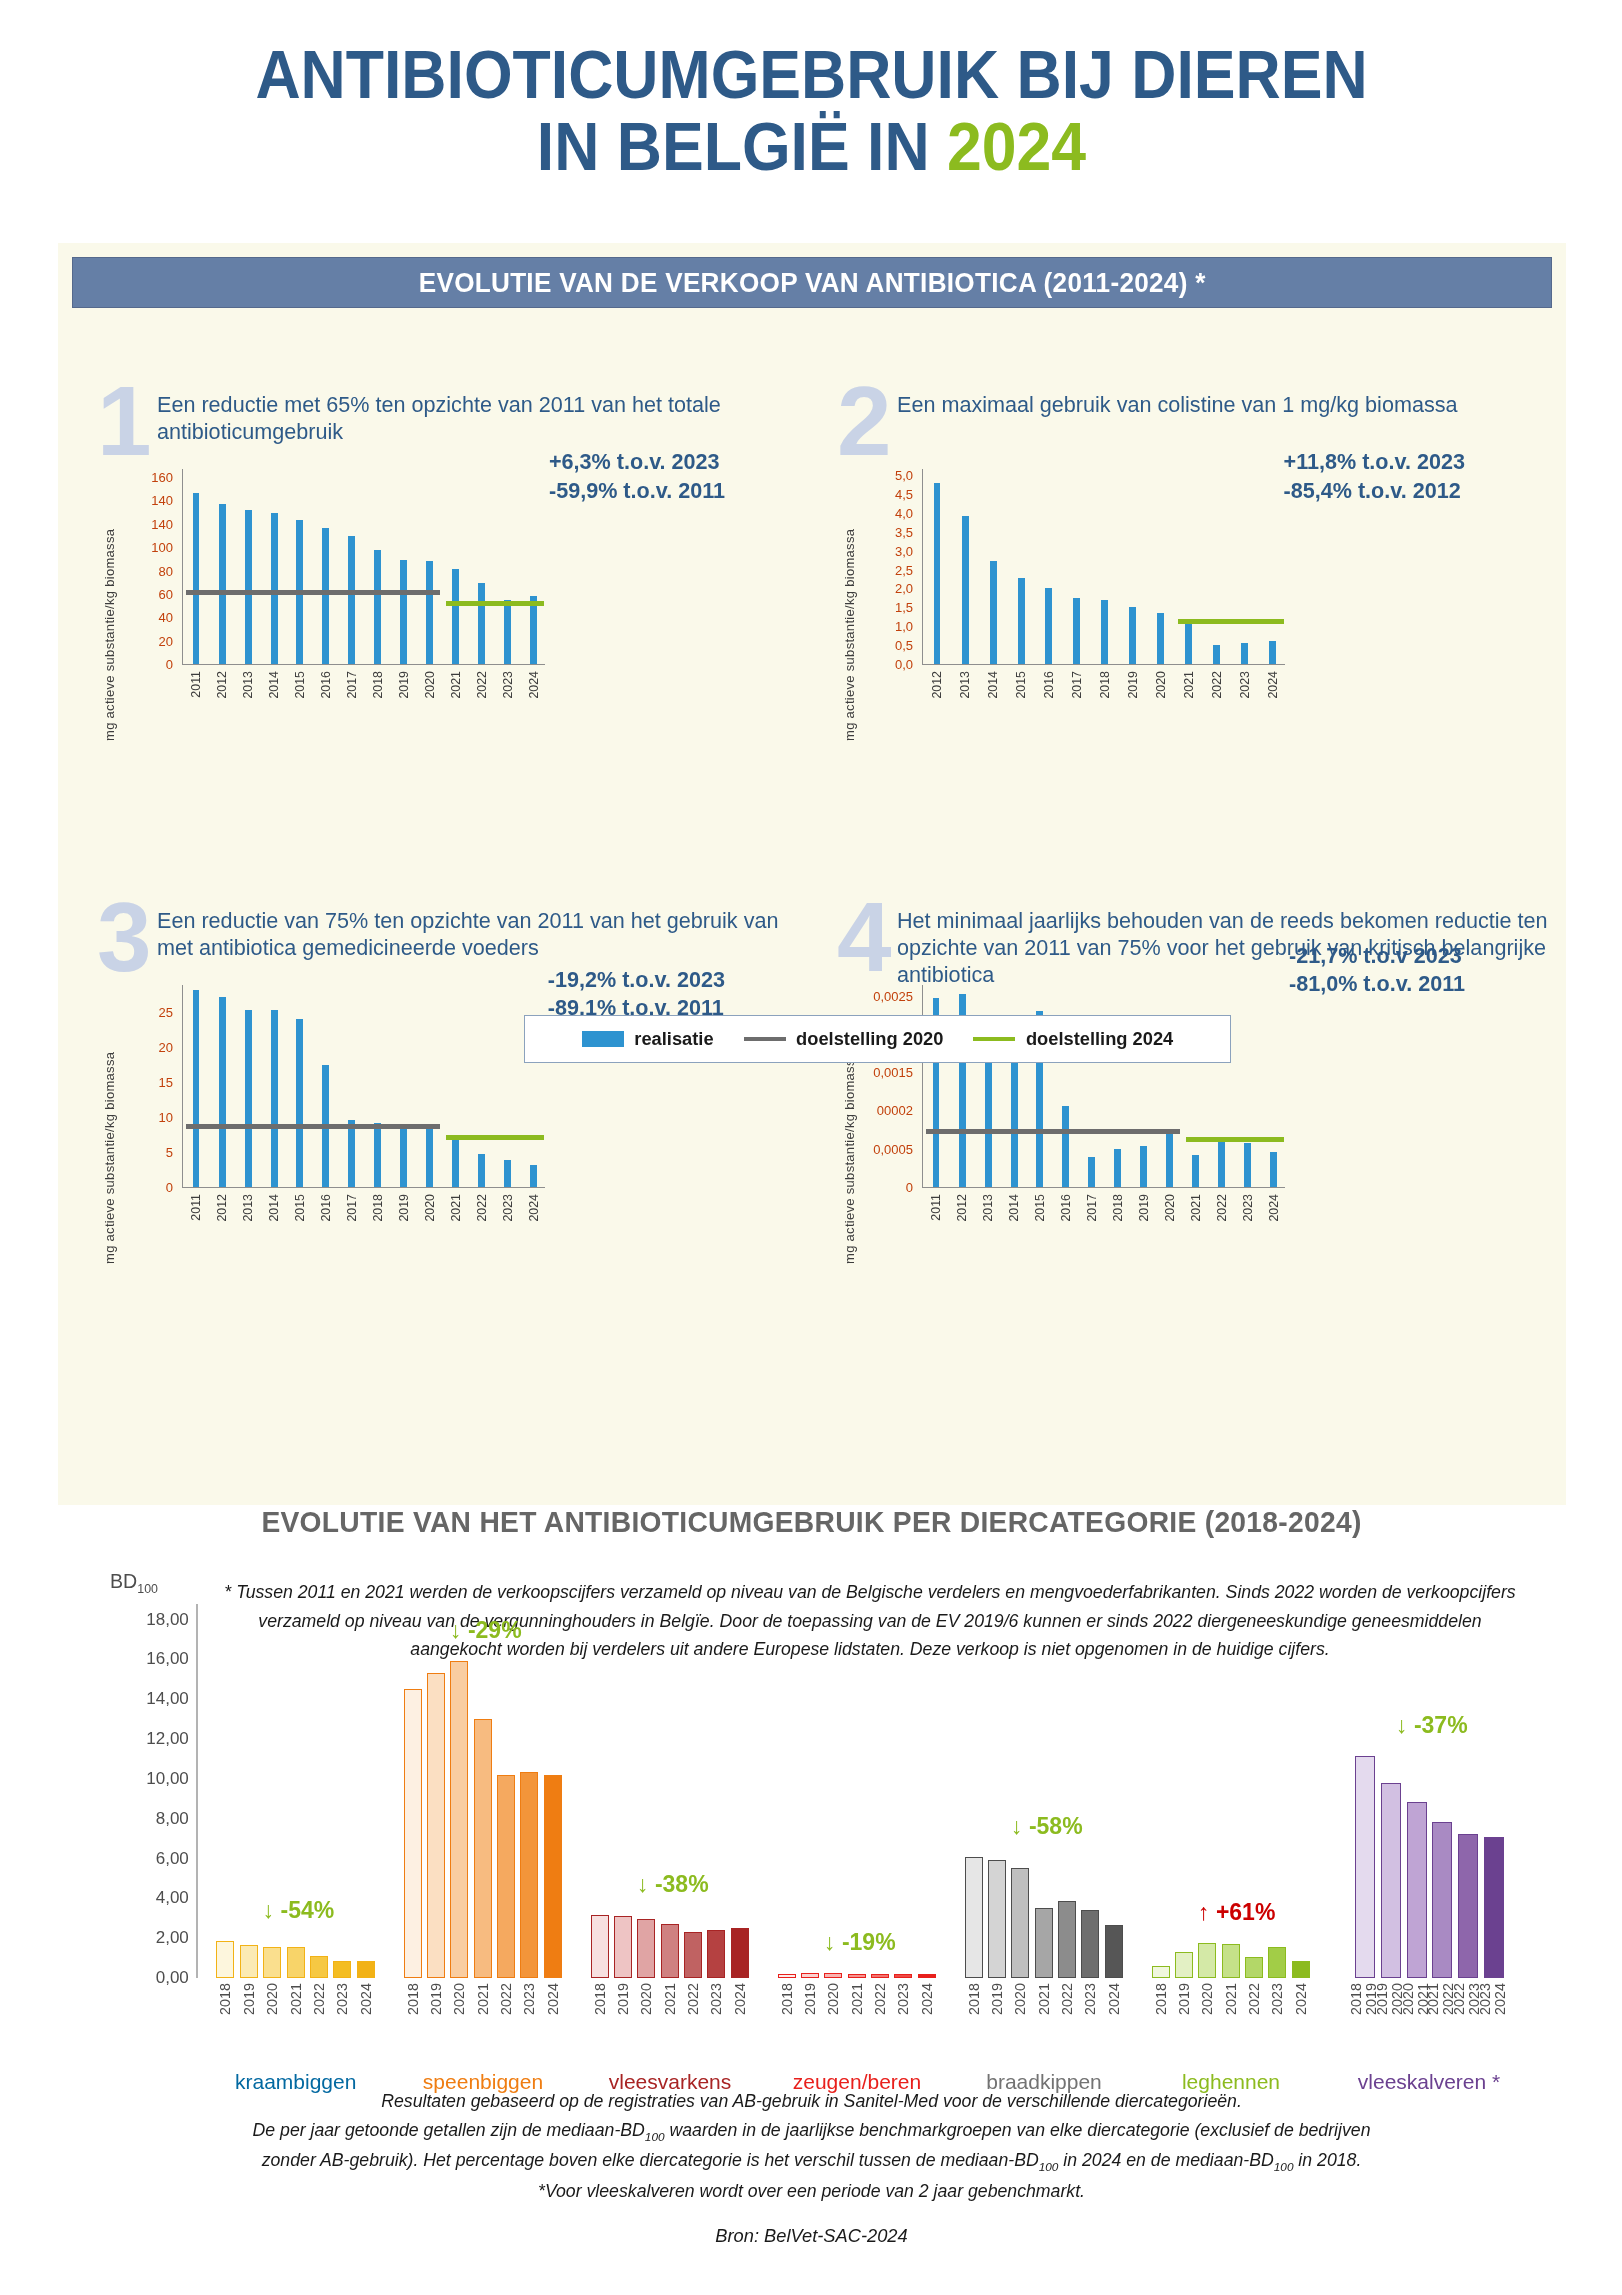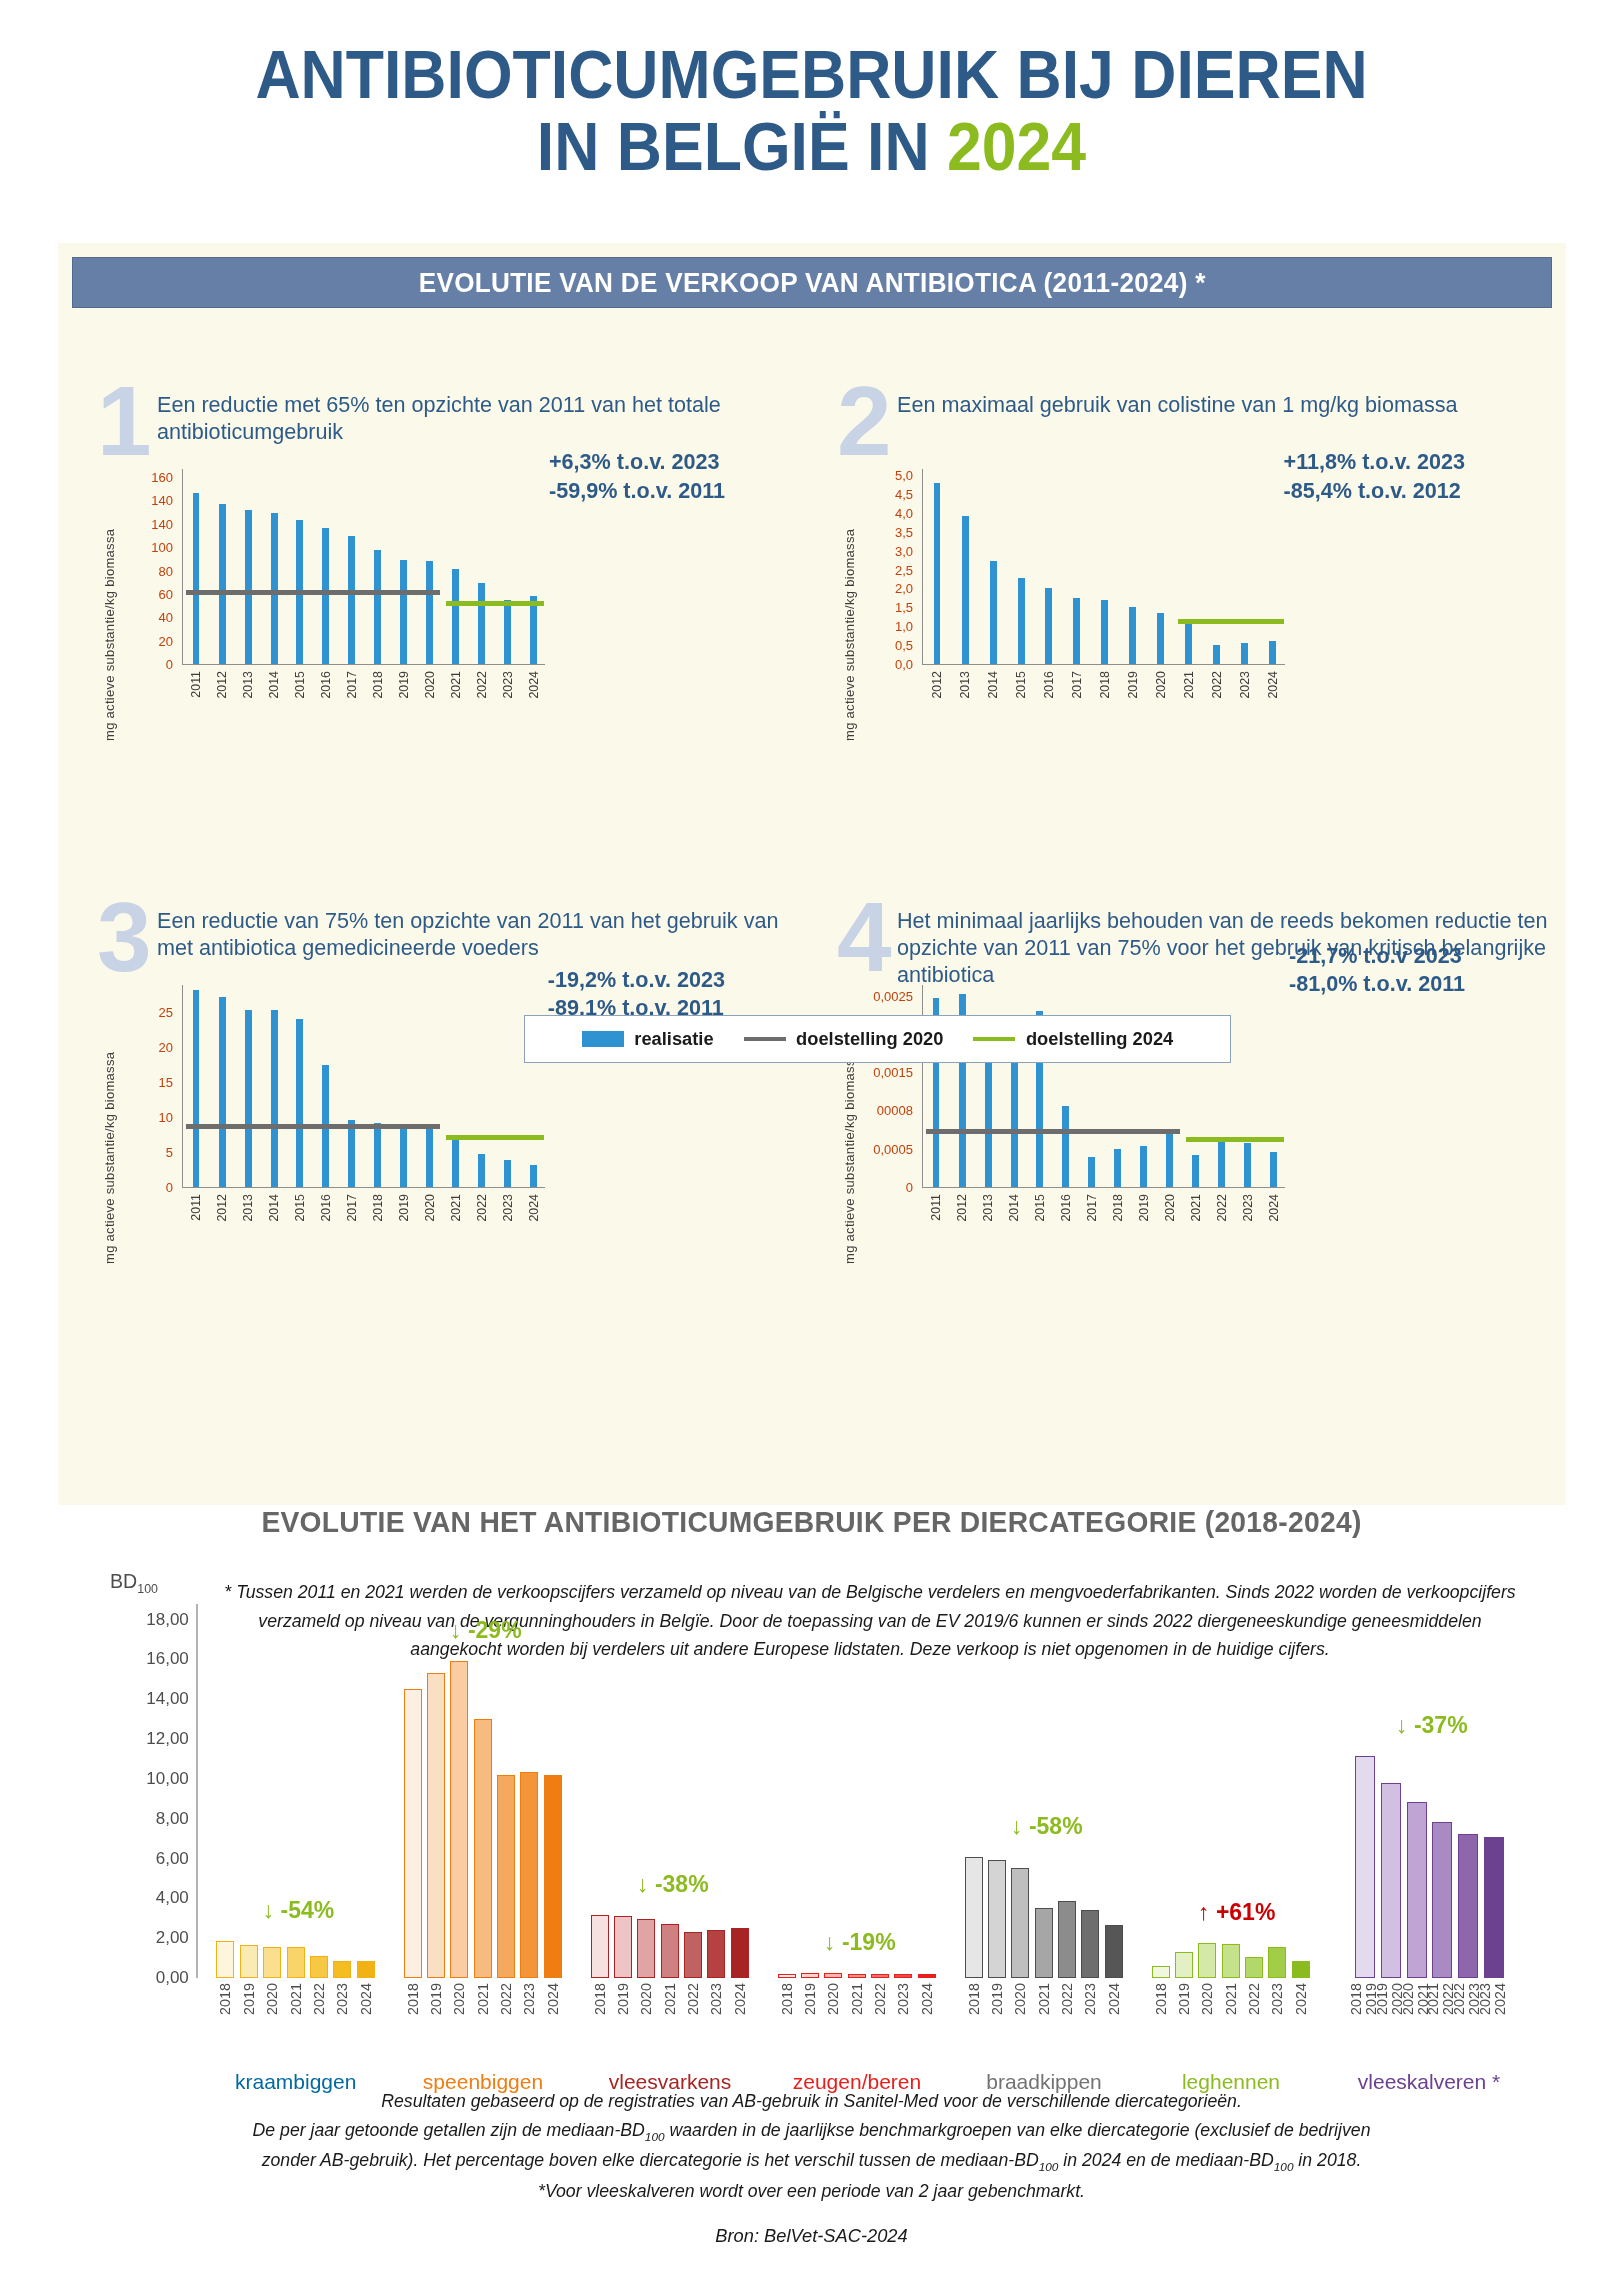--- a/index.html
+++ b/index.html
@@ -328,21 +328,21 @@
         <div class="goal" style="left: 779px; top: 589px;">
           <div class="goal-head">
             <div class="goal-num">4</div>
             <div class="goal-text">Het minimaal jaarlijks behouden van de reeds bekomen reductie ten opzichte van 2011 van 75% voor het gebruik van kritisch belangrijke antibiotica</div>
           </div>
           <div class="chart" style="position: absolute; left: 0px; top: 72px; width: 733px; height: 308px;">
             <div class="y-title" style="left: 5.2px; top: 6.5px; height: 288px;">mg actieve substantie/kg biomassa</div>
             <div class="plot" style="left: 85px; top: 15.7px; width: 363px; height: 203px;">
               <div class="ytick" style="bottom: 0px; top: auto; transform: translateY(50%);">0</div>
               <div class="ytick" style="bottom: 38px; top: auto; transform: translateY(50%);">0,0005</div>
-              <div class="ytick" style="bottom: 77px; top: auto; transform: translateY(50%);">00008</div>
+              <div class="ytick" style="bottom: 77px; top: auto; transform: translateY(50%);">00002</div>
               <div class="ytick" style="bottom: 115px; top: auto; transform: translateY(50%);">0,0015</div>
               <div class="ytick" style="bottom: 153px; top: auto; transform: translateY(50%);">0,002</div>
               <div class="ytick" style="bottom: 191px; top: auto; transform: translateY(50%);">0,0025</div>
               <div class="bar" style="left: 9.7px; height: 189px;"></div>
               <div class="xlabel" style="left: 6.4px;">2011</div>
               <div class="bar" style="left: 36px; height: 193px;"></div>
               <div class="xlabel" style="left: 32px;">2012</div>
               <div class="bar" style="left: 62px; height: 158px;"></div>
               <div class="xlabel" style="left: 58px;">2013</div>
               <div class="bar" style="left: 88px; height: 161px;"></div>

